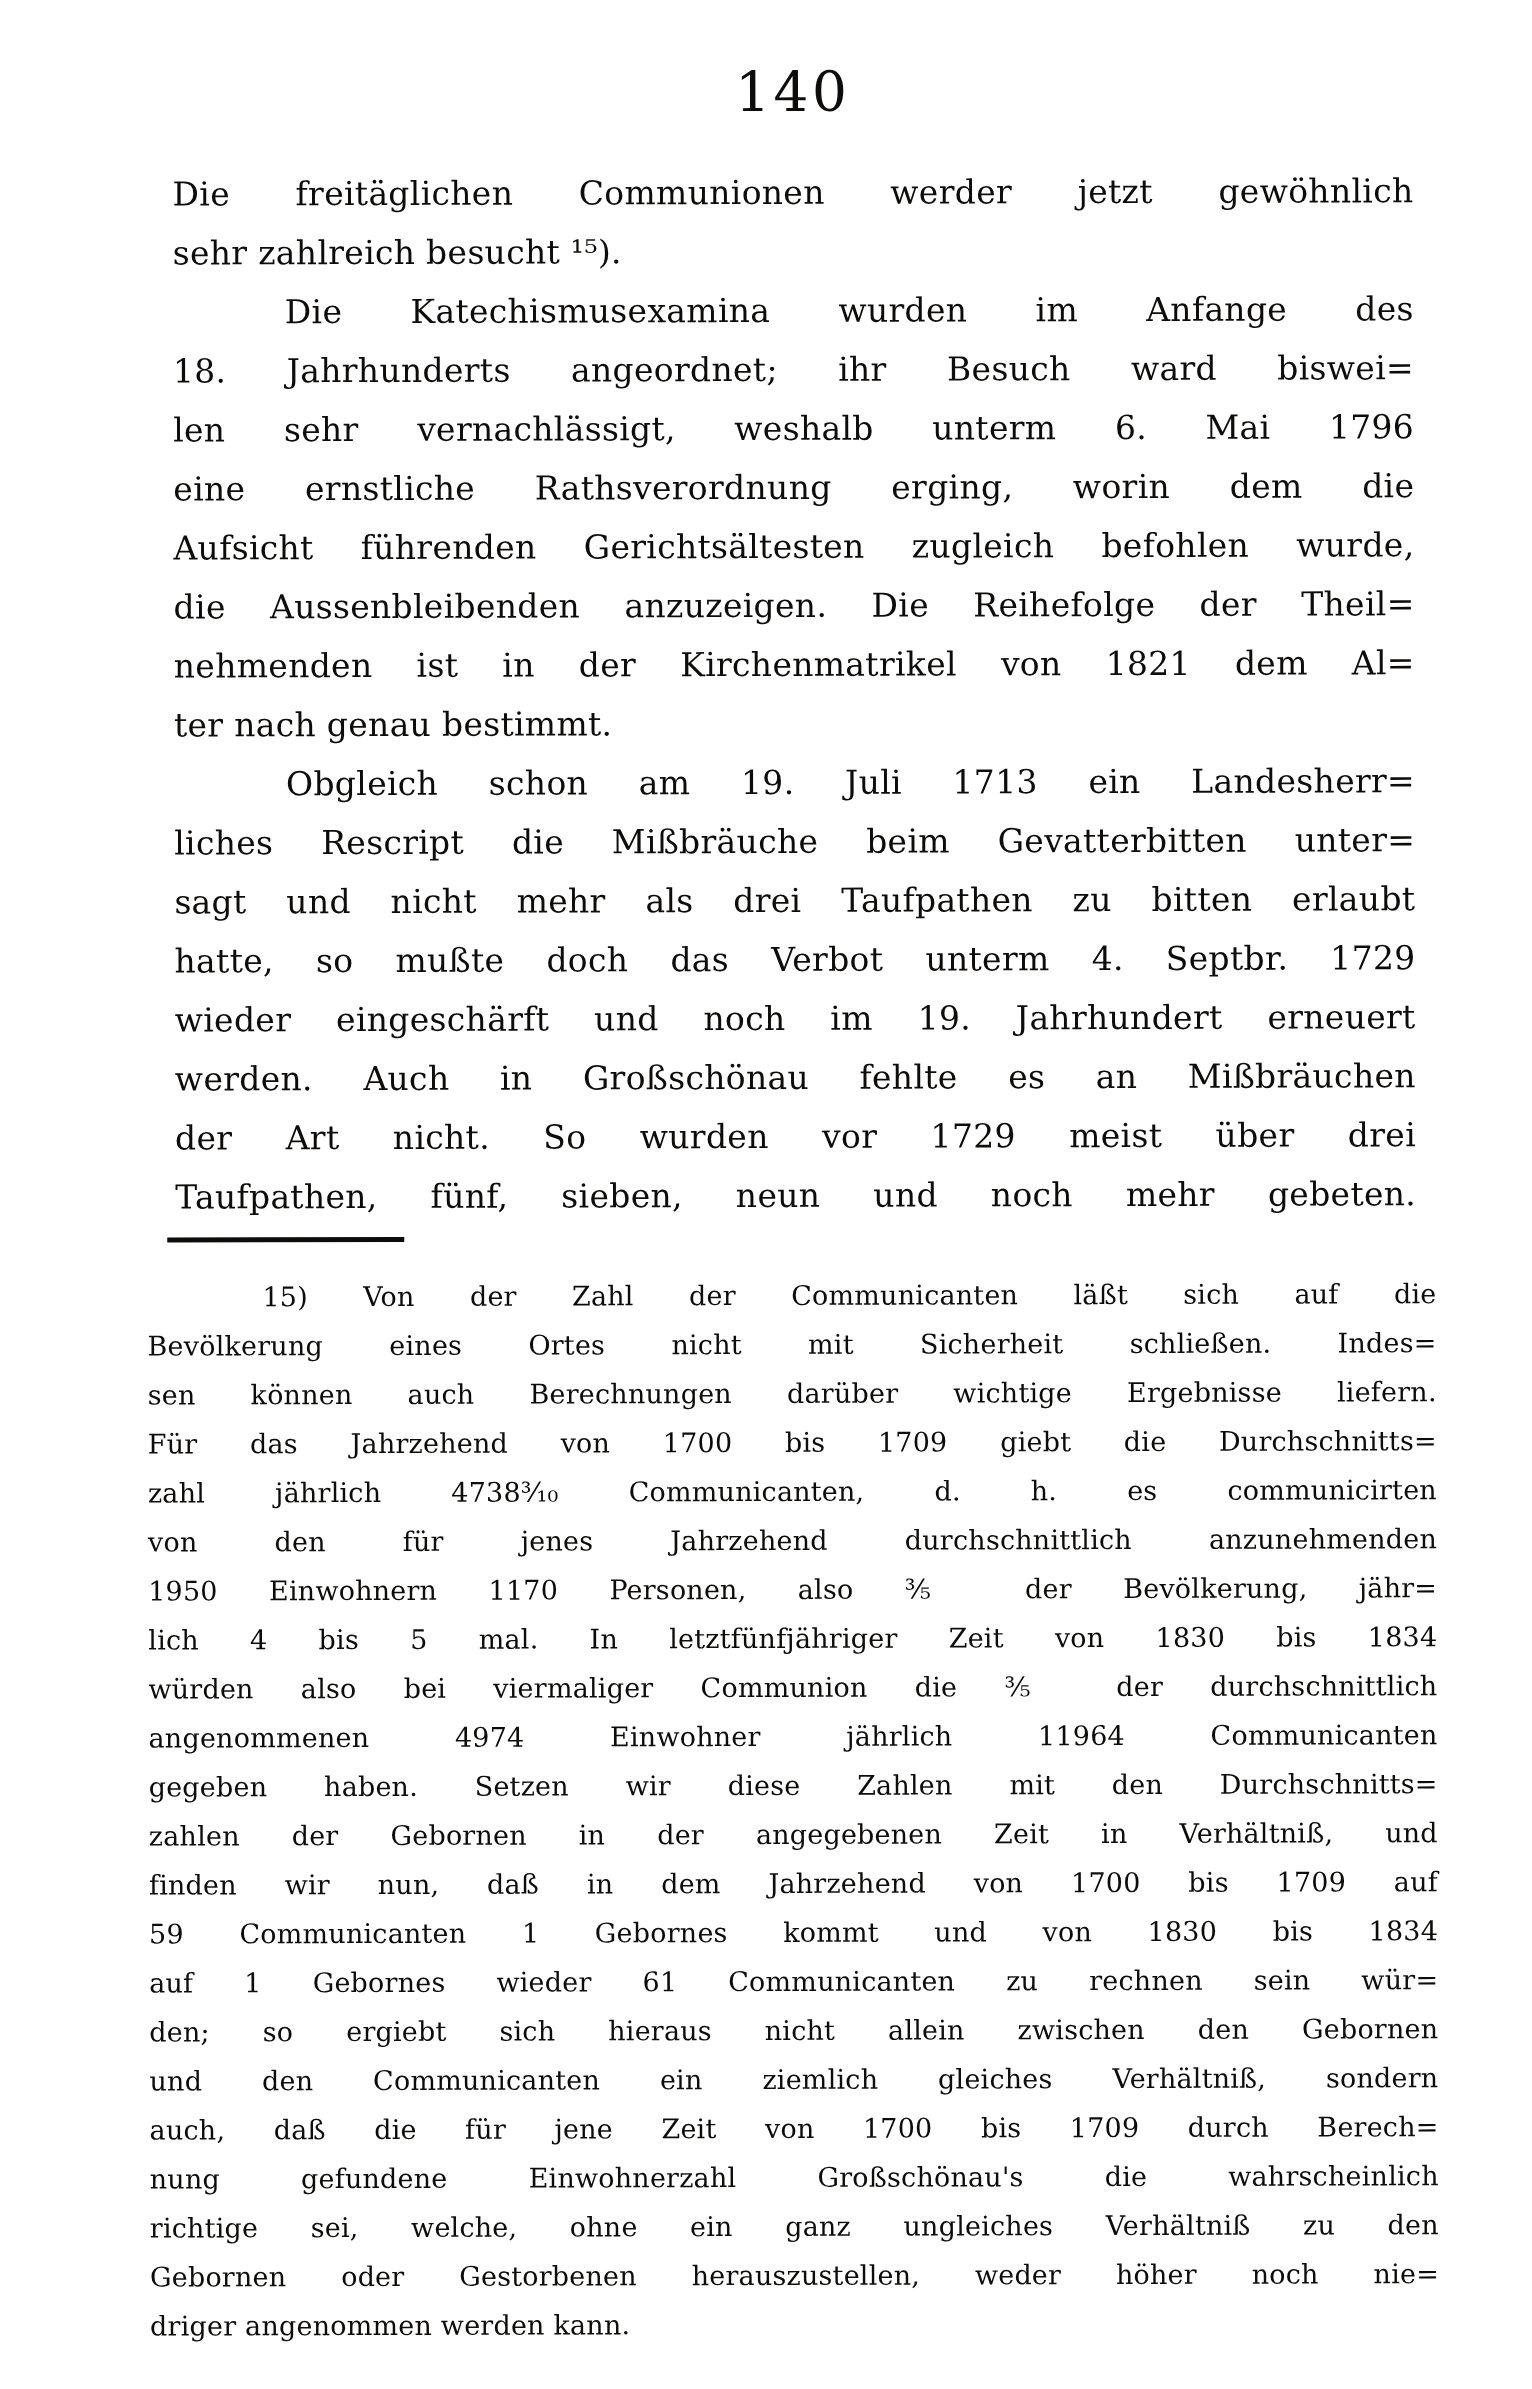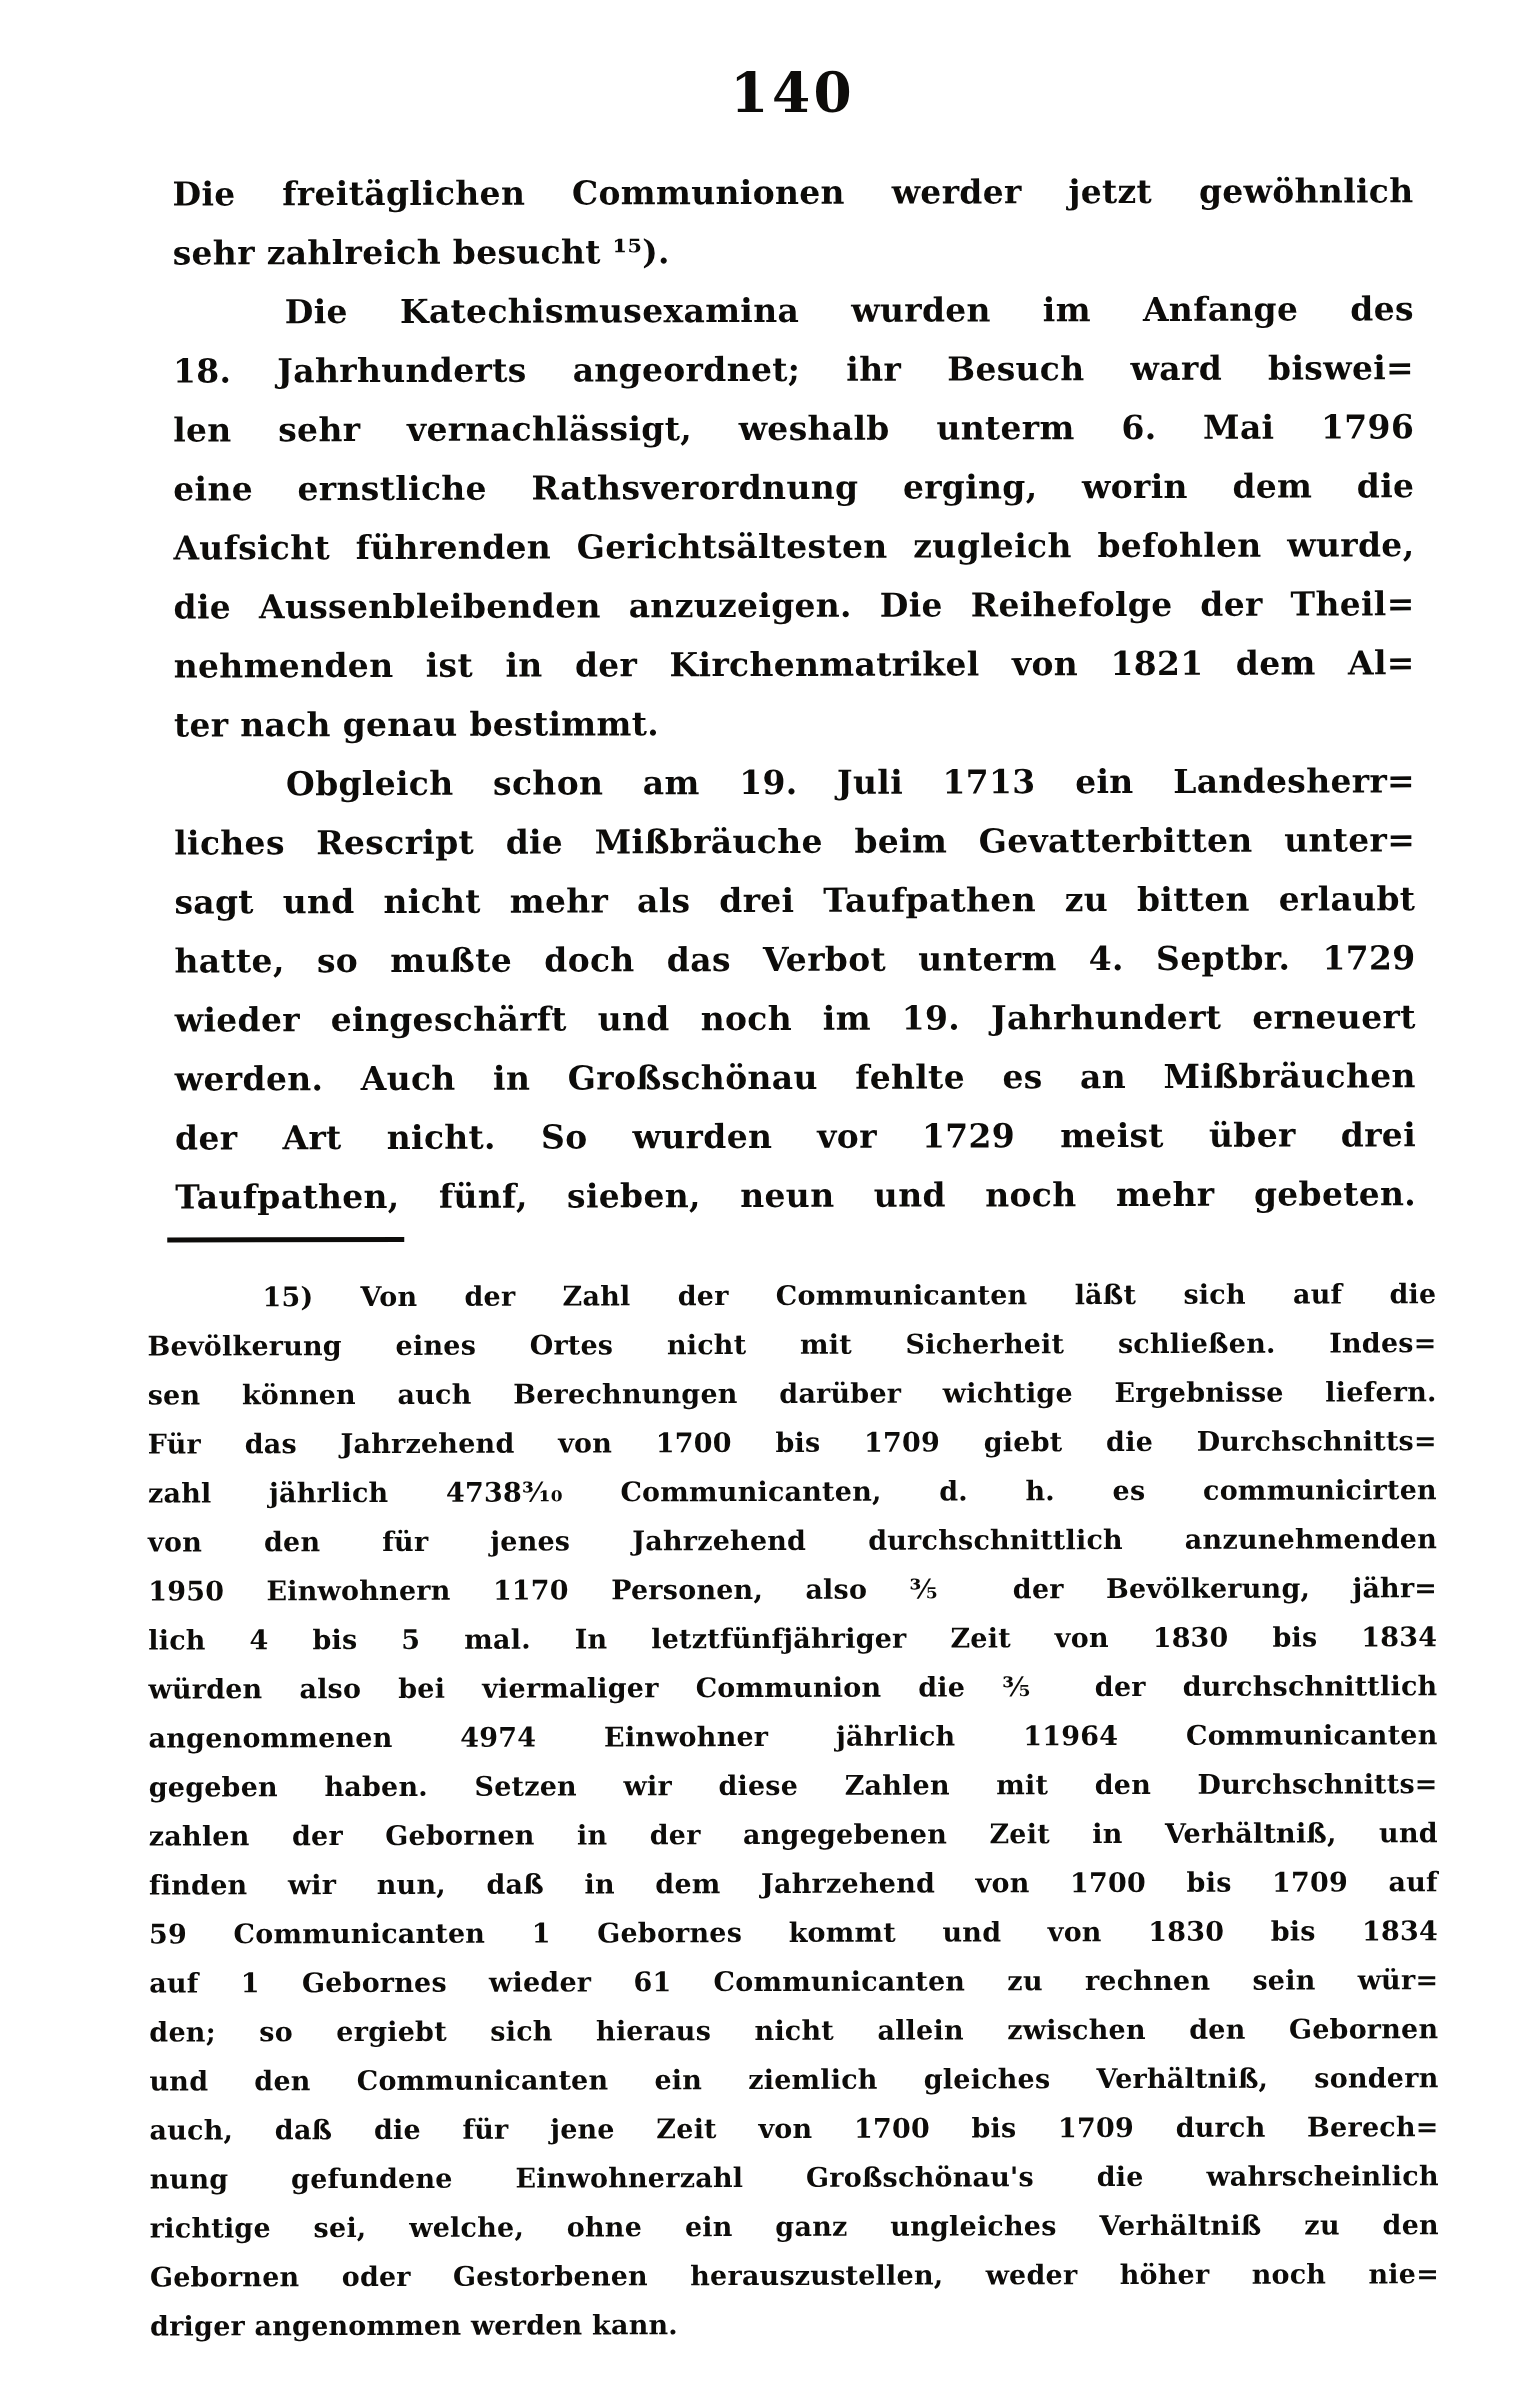--- a/index.html
+++ b/index.html
@@ -7,21 +7,21 @@
     --paper:#ffffff;
     --ink:#0d0c0a;
   }
   html,body{margin:0;padding:0;background:var(--paper);}
   .page{
     position:relative;
     width:1496px;height:2389px;
     background:var(--paper);
     color:var(--ink);
     font-family:"DejaVu Serif","Liberation Serif",serif;
-    font-weight:700;
+    font-weight:400;
     overflow:hidden;
   }
   .tilt{ transform:rotate(-0.15deg); transform-origin:50% 50%; }
   .page-number{
     position:absolute;top:60px;left:172px;width:1241px;
     text-align:center;
     font-size:55px;
     letter-spacing:3.4px;
   }
   .main-text{

